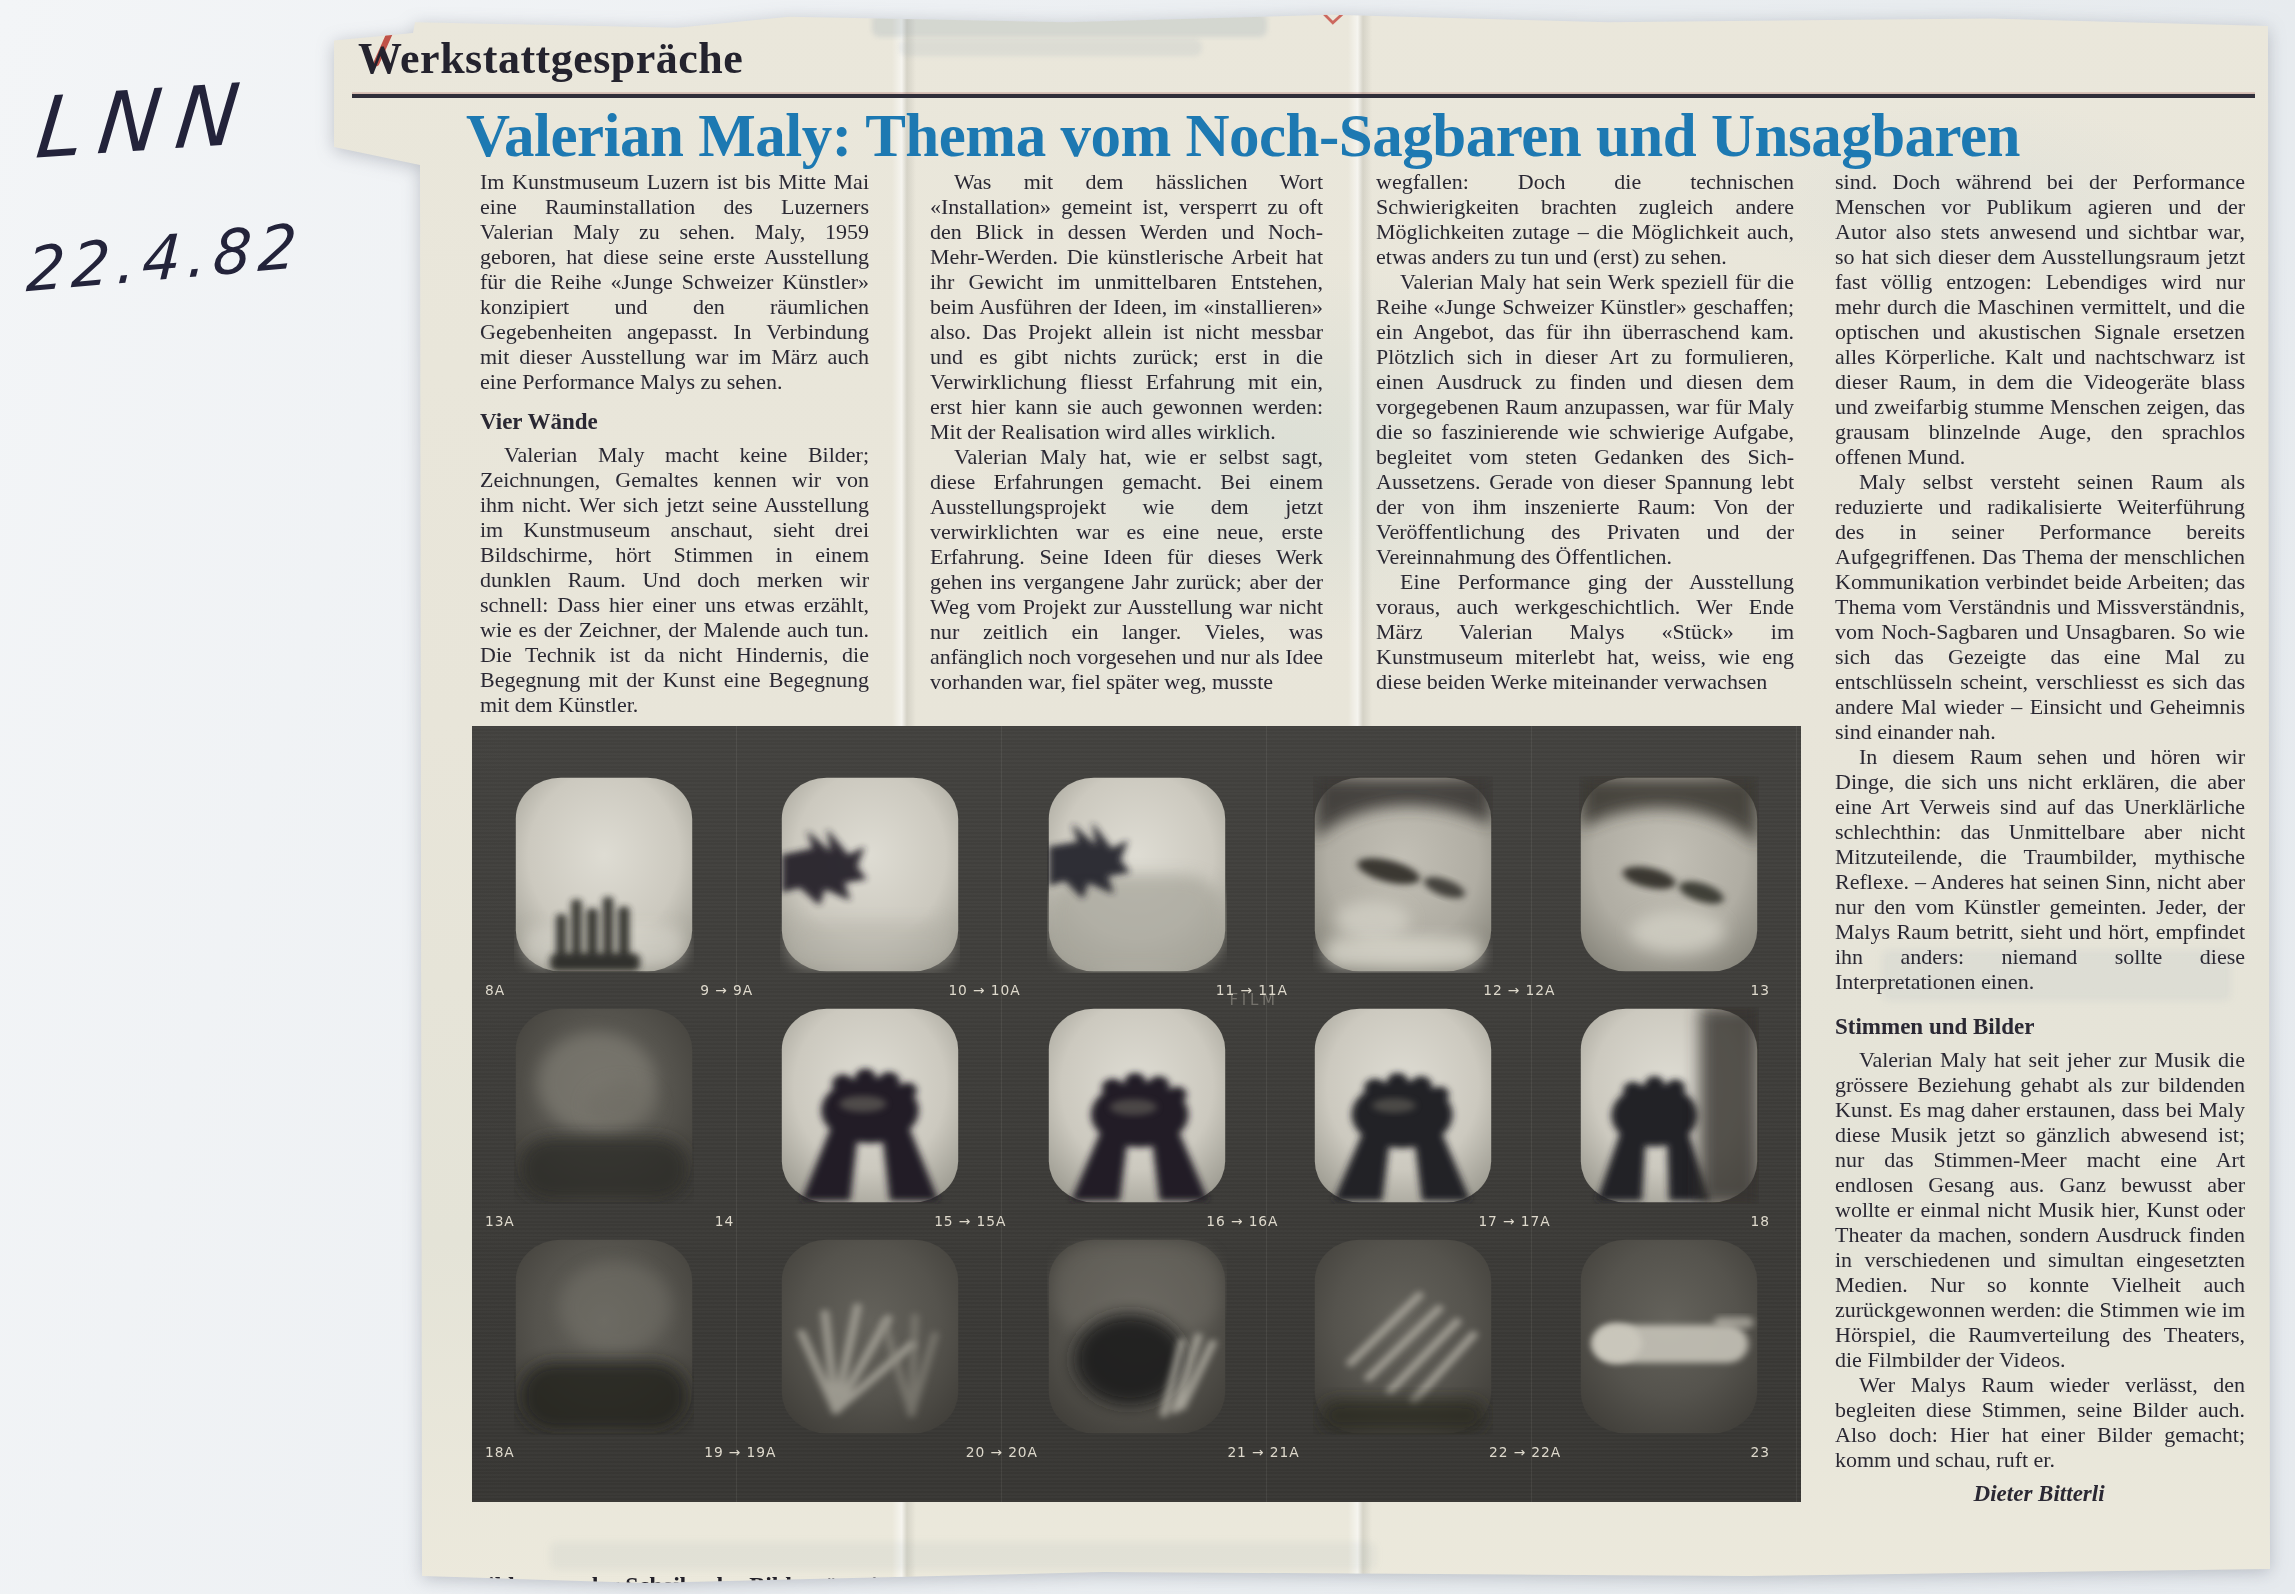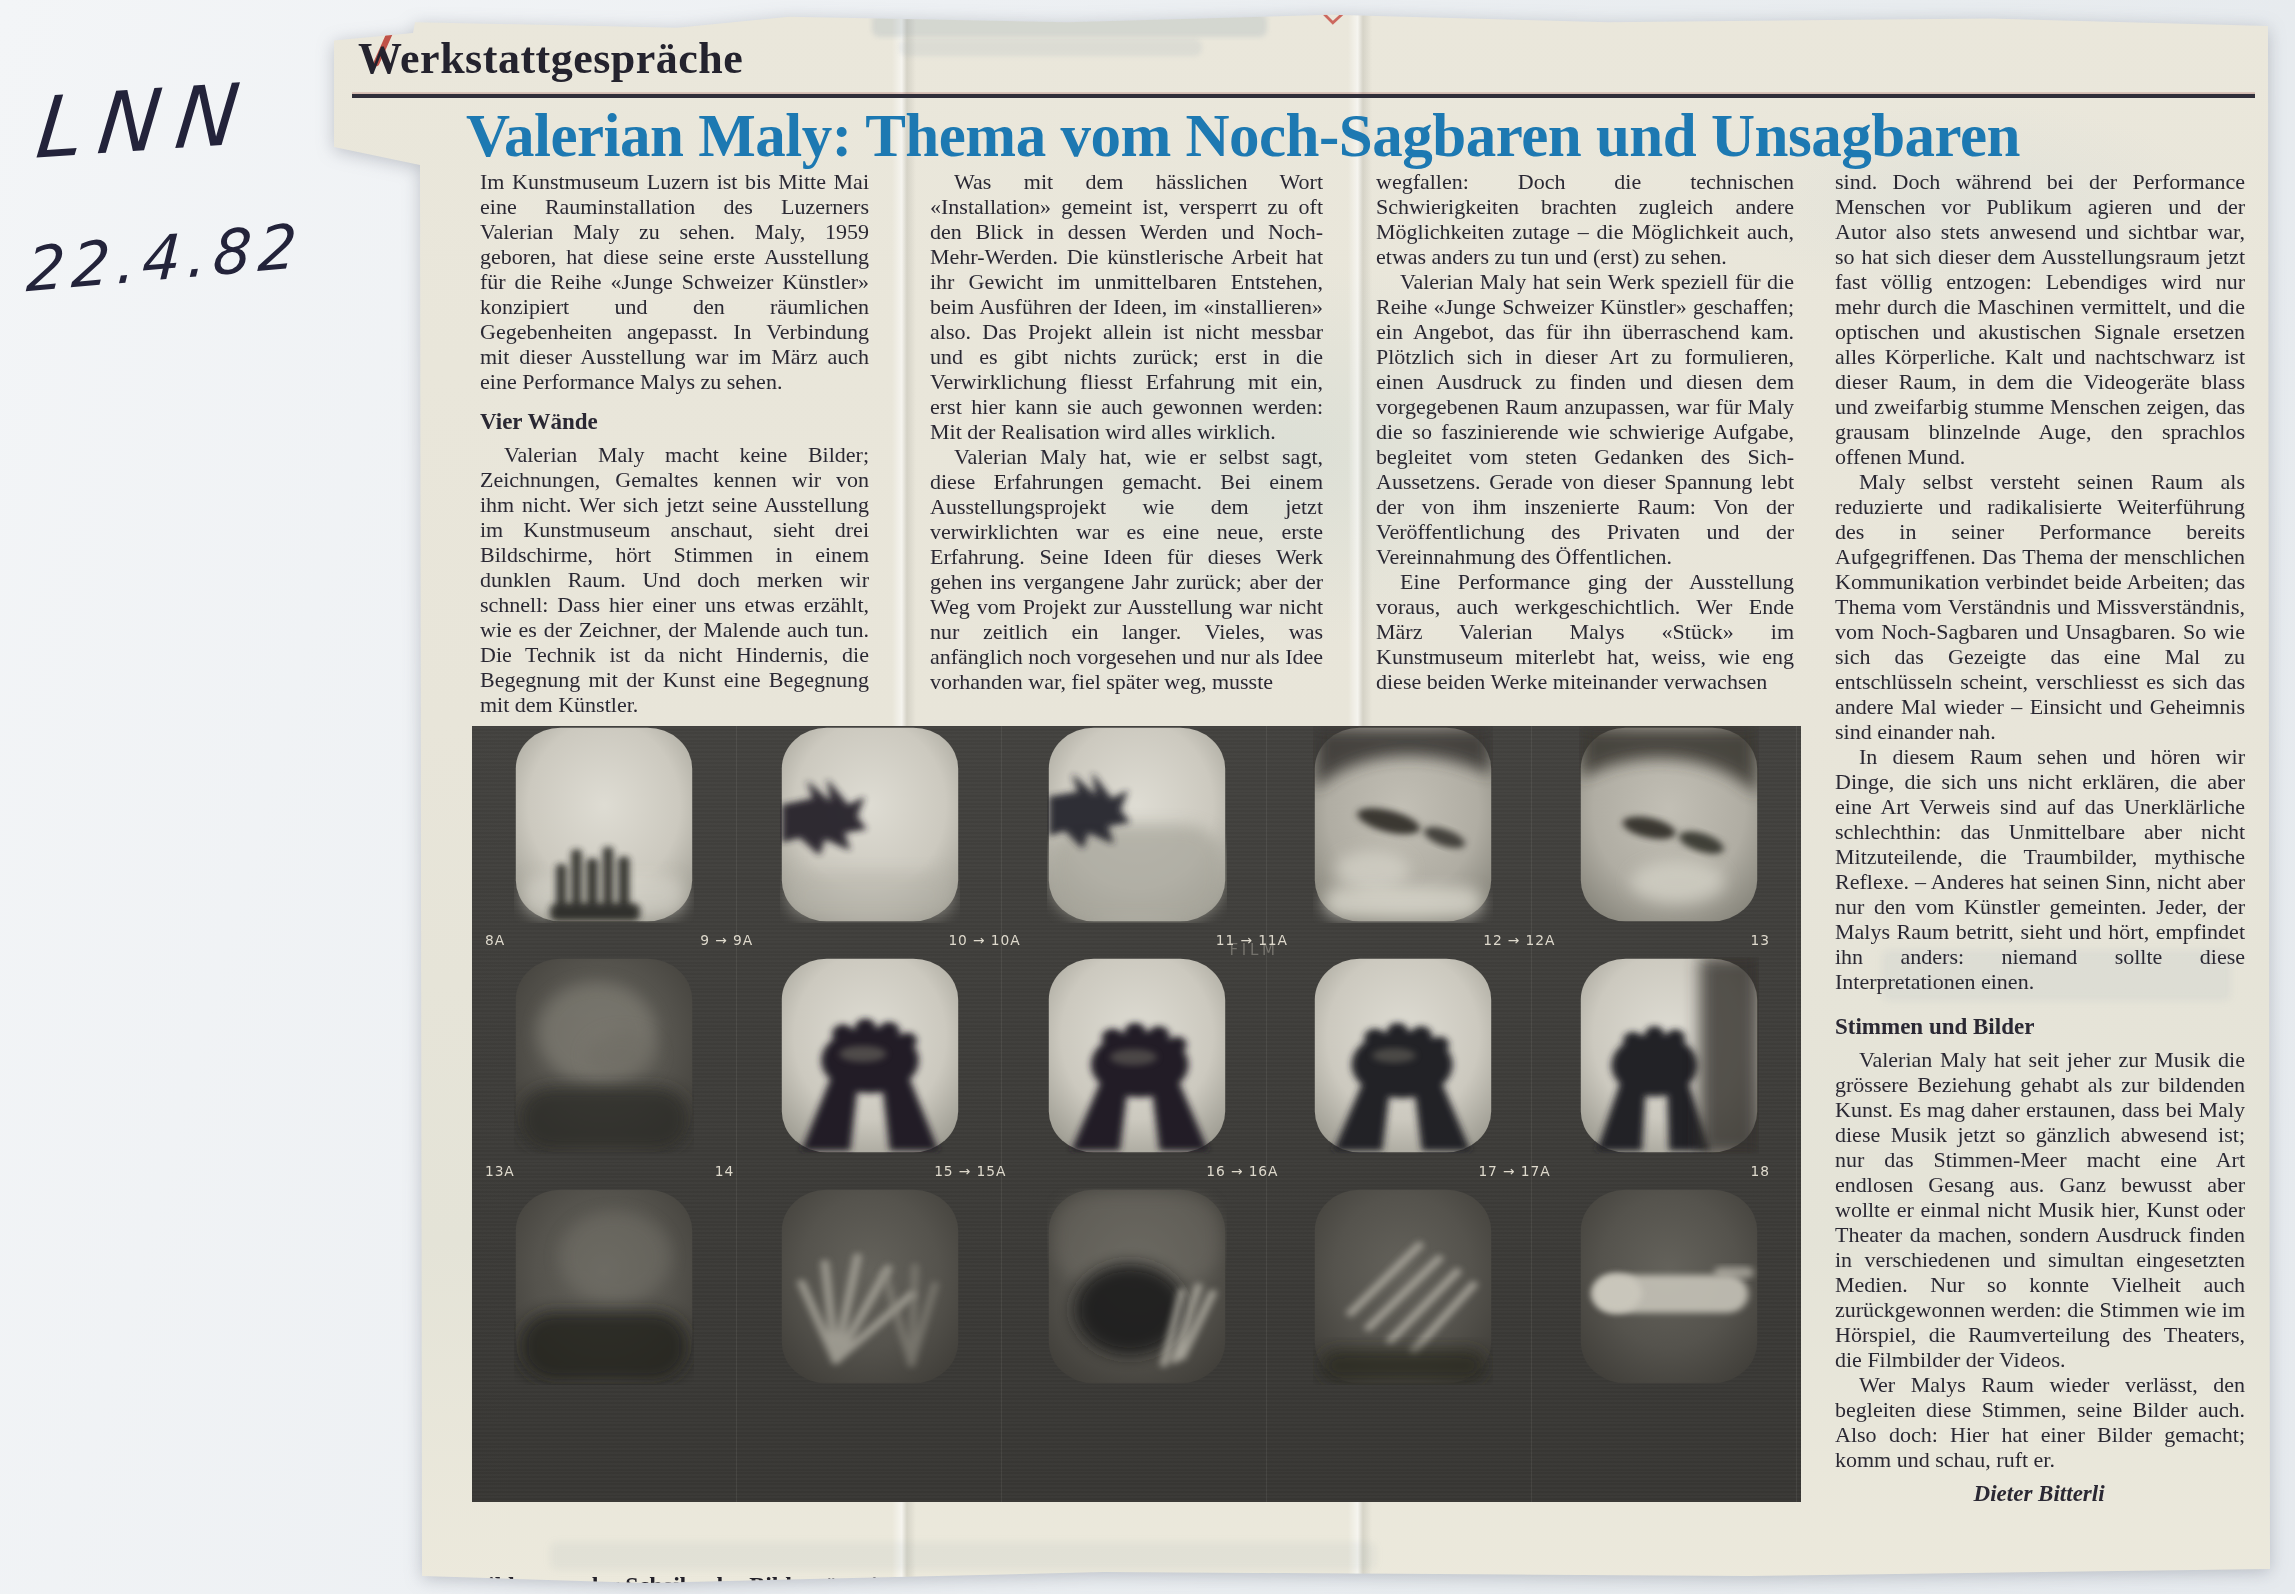--- a/index.html
+++ b/index.html
@@ -56,21 +56,21 @@
   .col-3{left:1089px;width:418px;height:568px;}
   .col-4{left:1548px;width:410px;height:1359px;}
   .para{margin:0;text-indent:24px;}
   .para.noind{text-indent:0;}
   .subhead{margin:14.7px 0 8.3px;font-size:23px;font-weight:bold;text-indent:0;}
   .col-4 .subhead{margin-top:20px;}
   .byline{margin-top:9.2px;text-align:center;font-style:italic;font-weight:bold;font-size:23px;padding-right:1.8px;}
 
   
   .contact-sheet{position:absolute;left:197px;top:713px;width:1329px;height:776px;
-    box-sizing:border-box;
+    padding-top:50px;box-sizing:border-box;
     background:
       repeating-linear-gradient(0deg,rgba(255,255,255,.02) 0 1.8px,transparent 1.8px 3.7px),
       repeating-linear-gradient(90deg,transparent 0 264px,rgba(222,222,212,.08) 264px 265px),
       linear-gradient(180deg,#42413e 0%,#3c3b38 55%,#373633 100%);
   }
   .photo-row{display:flex;justify-content:space-between;padding:0 42px;height:197px;}
   .tv{margin:0;position:relative;width:180px;height:197px;}
   .tv svg{position:absolute;inset:0;width:100%;height:100%;}
   .film-strip{position:relative;height:34px;display:flex;align-items:center;justify-content:space-between;
     padding:0 31px 0 13px;color:#ded9cc;font-family:"DejaVu Sans",sans-serif;font-size:13.8px;letter-spacing:0.9px;}
@@ -358,20 +358,28 @@
           </figure>
           <figure class="tv">
             <svg viewBox="0 0 200 240" preserveAspectRatio="none">
               <rect x="2" y="2" width="196" height="236" rx="50" fill="url(#gScrDark)"></rect>
               <rect x="16" y="106" width="172" height="46" rx="23" fill="#ccc9be" opacity=".85" filter="url(#fz1)"></rect>
               <ellipse cx="42" cy="128" rx="28" ry="24" fill="#ccc9be" opacity=".85" filter="url(#fz1)"></ellipse>
               <rect x="150" y="96" width="44" height="14" rx="7" fill="#b9b6ab" opacity=".7" filter="url(#fz1)"></rect>
             </svg>
           </figure>
         </div>
+        <div class="film-strip">
+          <span class="film-label">18A</span>
+          <span class="film-label">19 → 19A</span>
+          <span class="film-label">20 → 20A</span>
+          <span class="film-label">21 → 21A</span>
+          <span class="film-label">22 → 22A</span>
+          <span class="film-label">23</span>
+        </div>
       </div>
 
       <div class="caption-zone">
         <p class="caption-text">Bilder von der Scheibe des Bildgerätes in Valerian Malys Rauminstallation im Luzerner Kunstmuseum: Lebendiges durch Maschinen vermittelt.</p>
         <div class="caption-credit">Reproduktion Valerian Maly</div>
       </div>
 
     </div>
   </div>
 </div>

